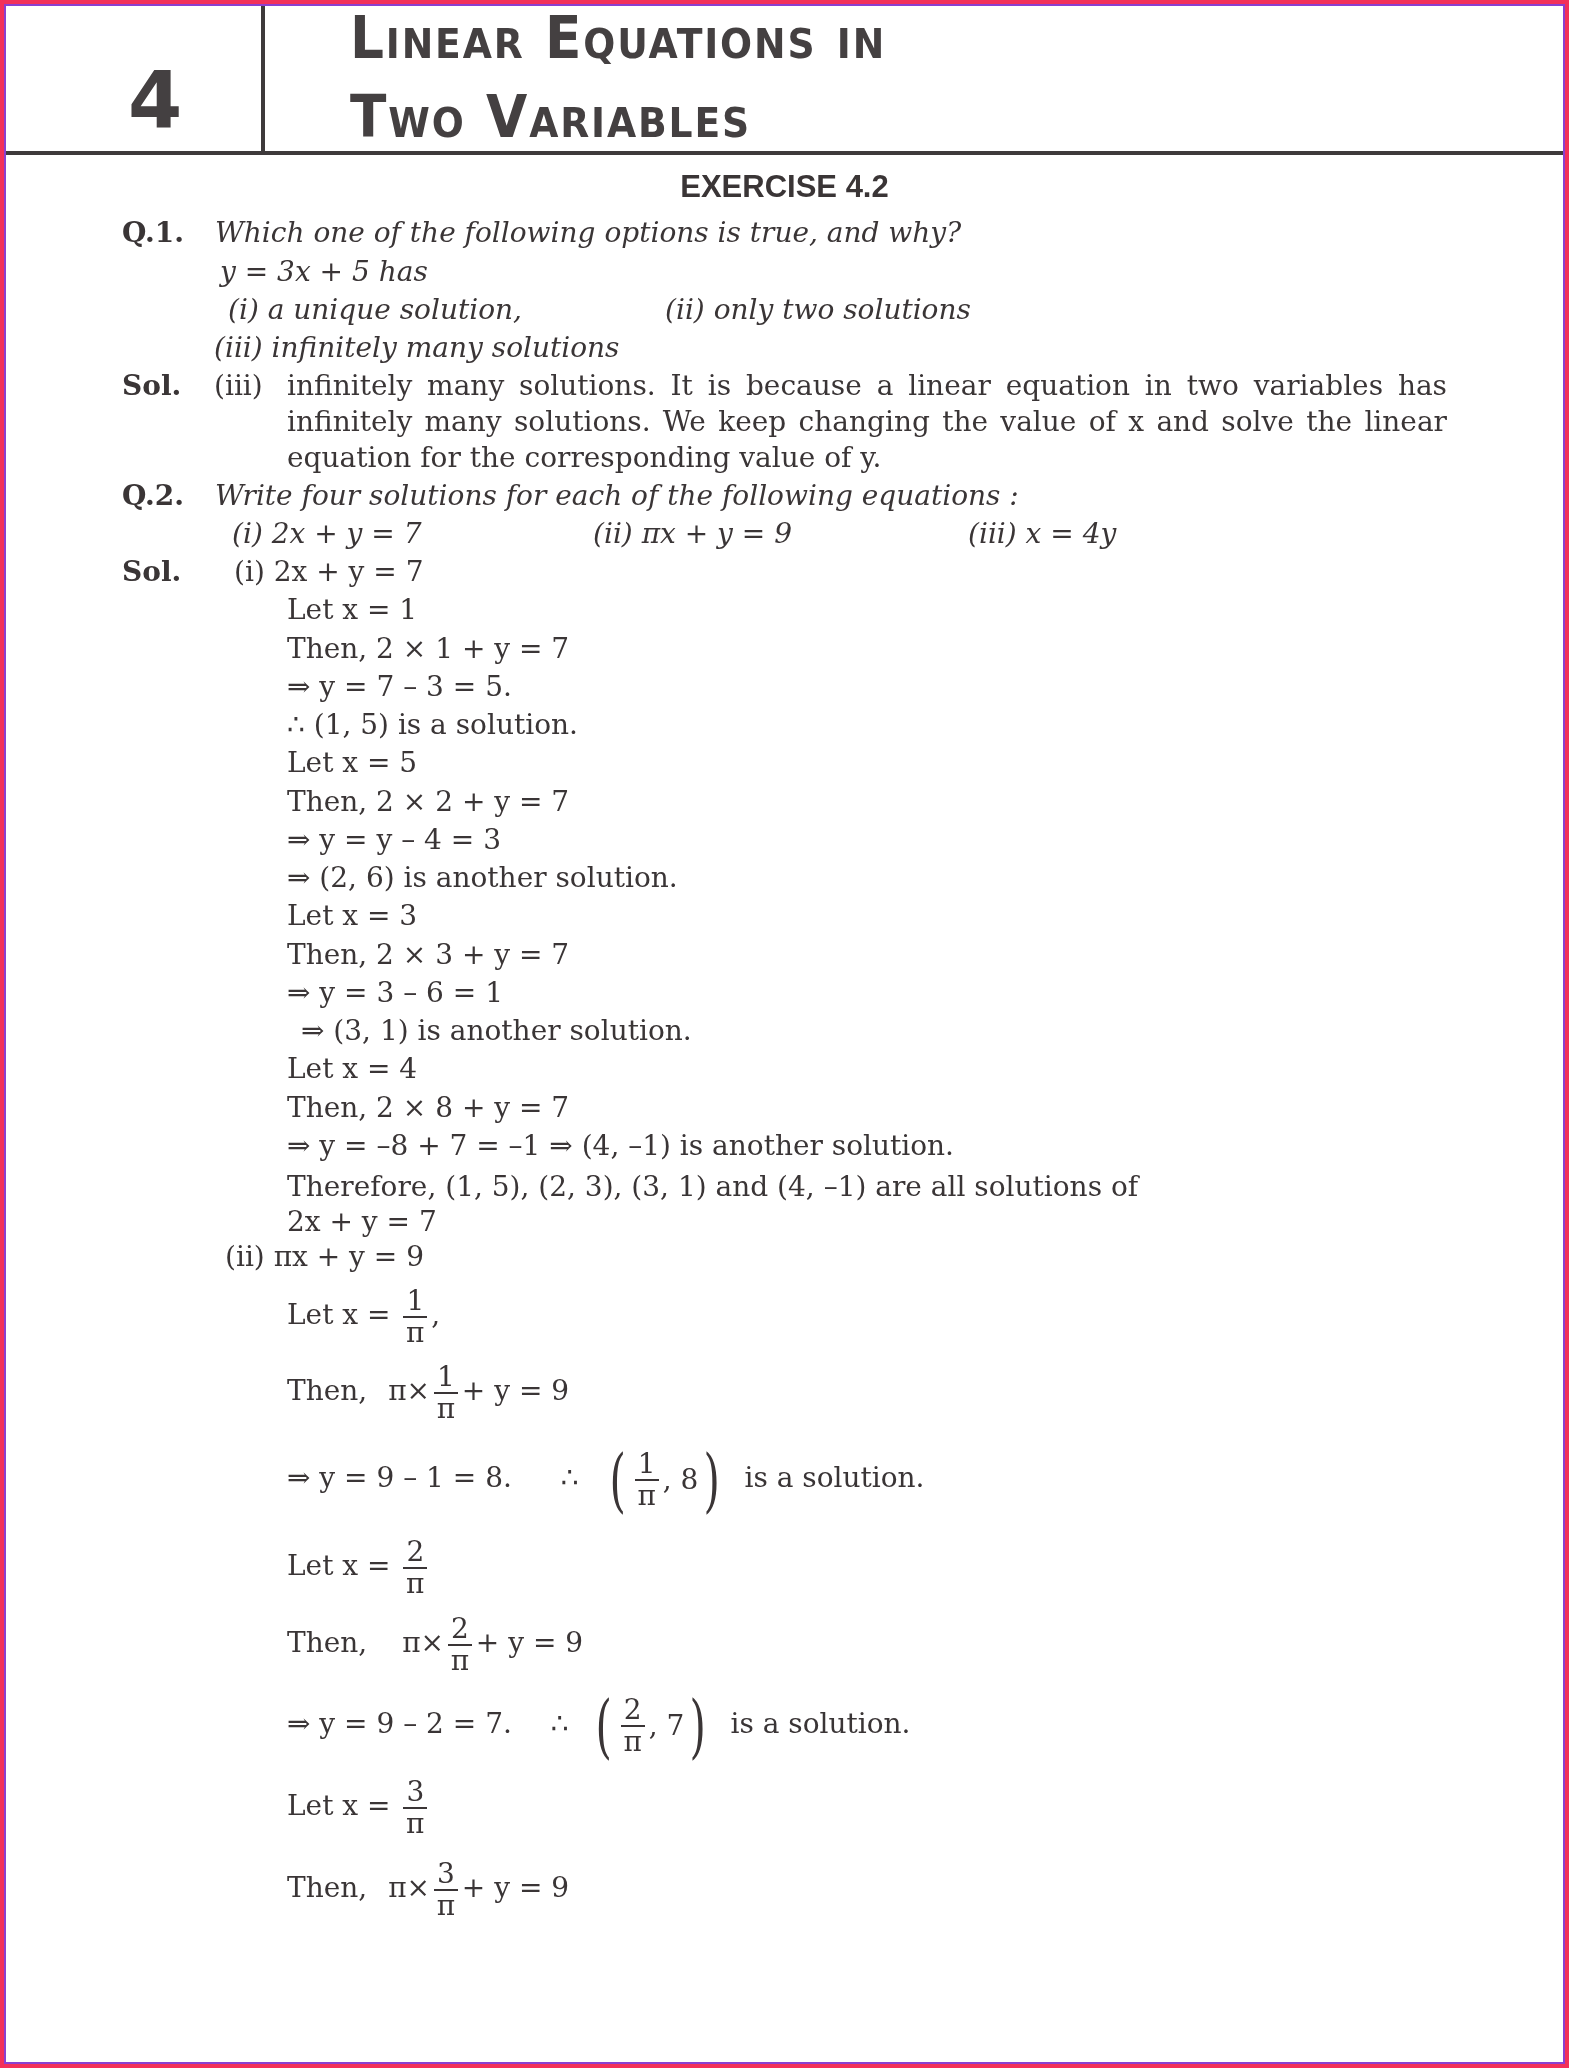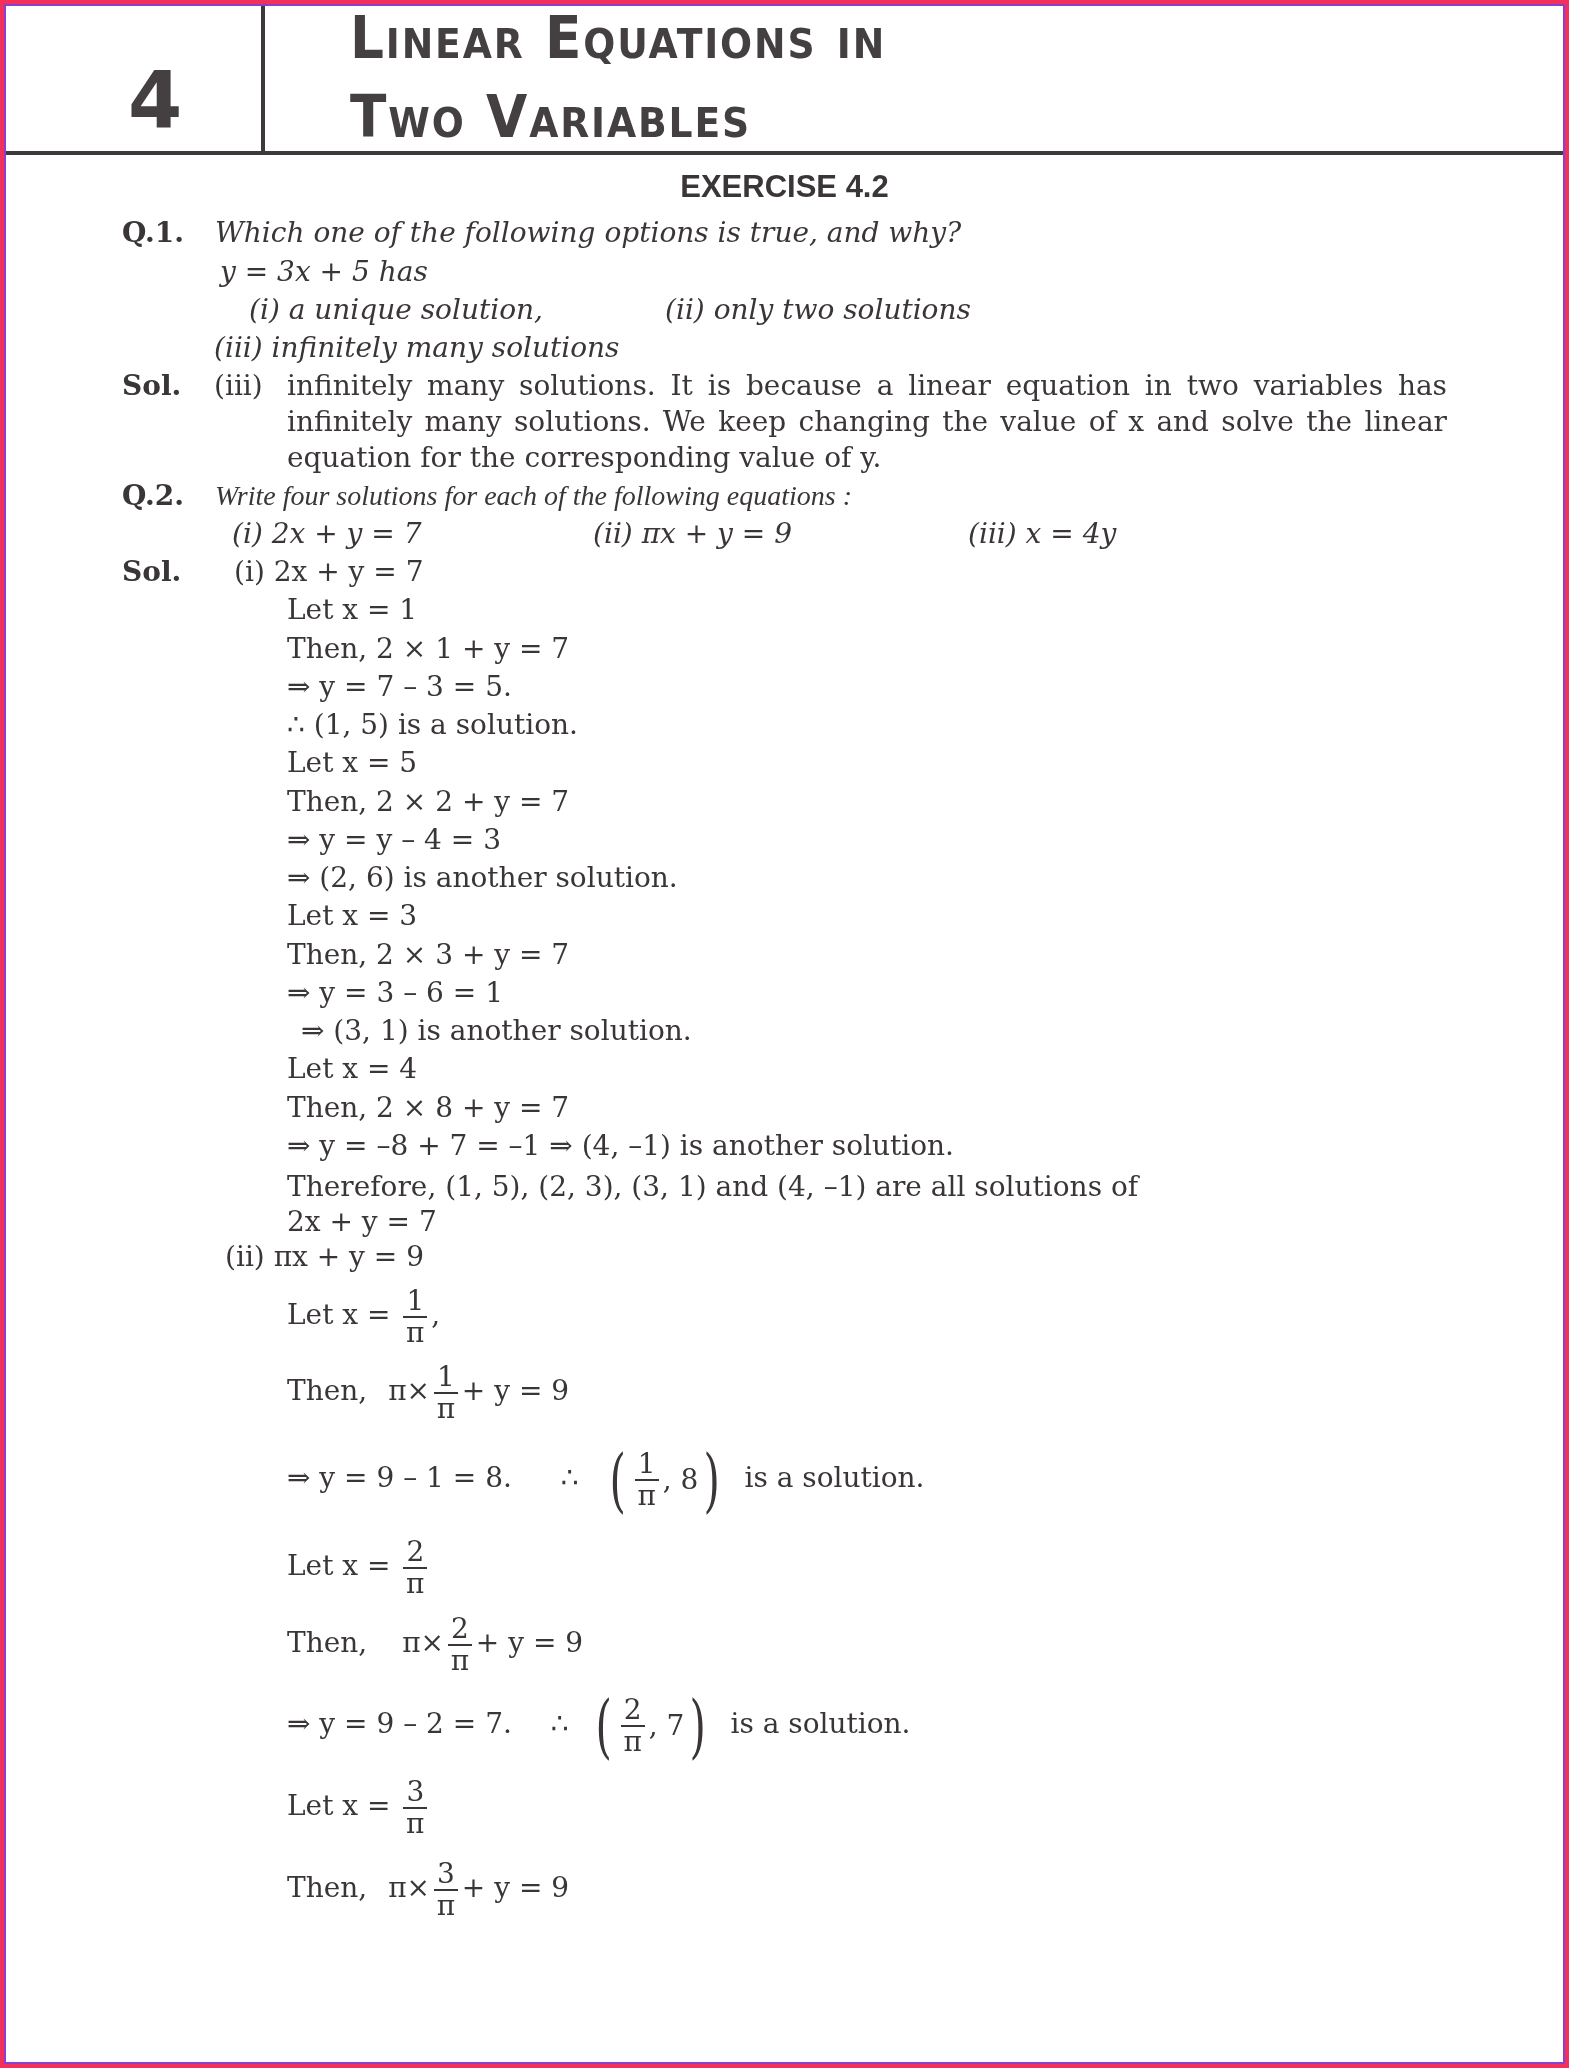--- a/index.html
+++ b/index.html
@@ -44,30 +44,30 @@
 <div class="hdr-vrule"></div>
 <div class="chap-title l1">Linear Equations in</div>
 <div class="chap-title l2">Two Variables</div>
 <div class="hdr-rule"></div>
 
 <div class="exercise">EXERCISE 4.2</div>
 
 <div class="lbl" style="left:122px; top:214px;">Q.1.</div>
 <div class="ln it" style="left:215px; top:214px;">Which one of the following options is true, and why?</div>
 <div class="ln it" style="left:220px; top:253px;">y = 3x + 5 has</div>
-<div class="ln it" style="left:249px; top:291px;">(i) a unique solution,</div>
+<div class="ln it" style="left:228px; top:291px;">(i) a unique solution,</div>
 <div class="ln it" style="left:665px; top:291px;">(ii) only two solutions</div>
 <div class="ln it" style="left:214px; top:329px;">(iii) infinitely many solutions</div>
 
 <div class="lbl" style="left:122px; top:367px;">Sol.</div>
 <div class="ln" style="left:214px; top:367px;">(iii)</div>
 <div class="just" style="top:368px;">infinitely many solutions. It is because a linear equation in two variables has infinitely many solutions. We keep changing the value of x and solve the linear equation for the corresponding value of y.</div>
 
 <div class="lbl" style="left:122px; top:477px;">Q.2.</div>
-<div class="ln it" style="left:215px; top:477px;font-family:Liberation Serif, serif;">Write four solutions for each of the following equations :</div>
+<div class="ln it" style="left:215px; top:477px;">Write four solutions for each of the following equations :</div>
 <div class="ln it" style="left:232px; top:515px;">(i) 2x + y = 7</div>
 <div class="ln it" style="left:593px; top:515px;">(ii) πx + y = 9</div>
 <div class="ln it" style="left:968px; top:515px;">(iii) x = 4y</div>
 
 <div class="lbl" style="left:122px; top:553px;">Sol.</div>
 <div class="ln" style="left:234px; top:553px;">(i) 2x + y = 7</div>
 
 <div class="ln" style="left:287px; top:591px;">Let x = 1</div>
 <div class="ln" style="left:287px; top:630px;">Then, 2 × 1 + y = 7</div>
 <div class="ln" style="left:287px; top:668px;">⇒ y = 7 – 3 = 5.</div>

